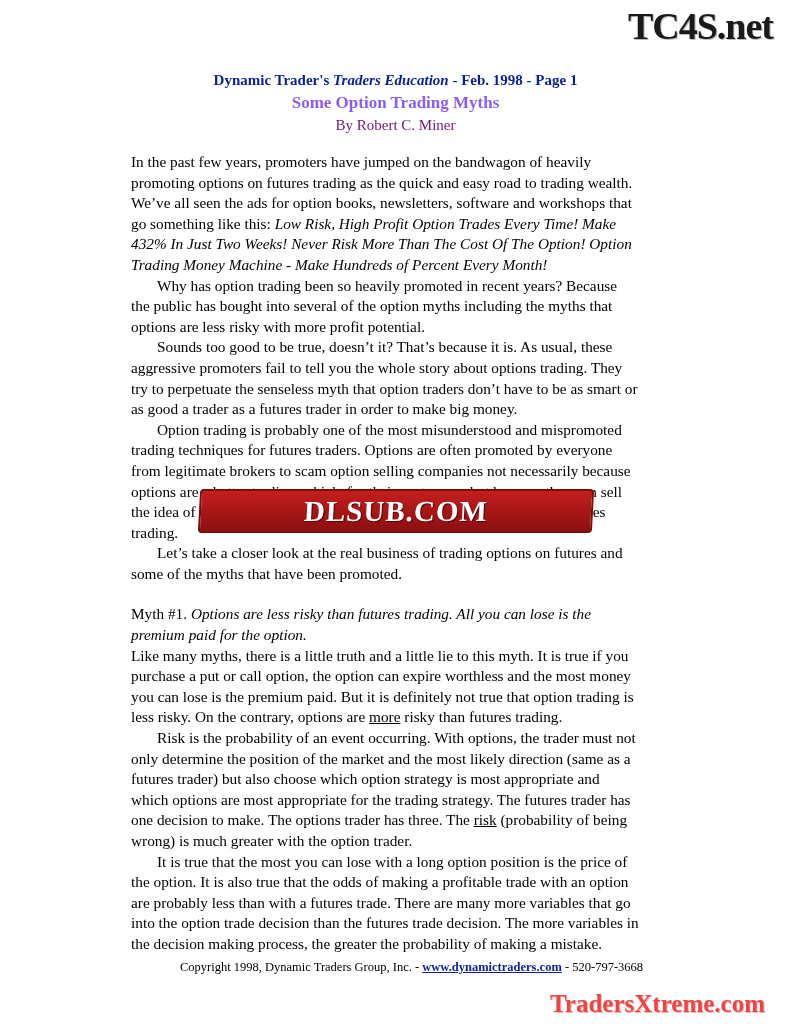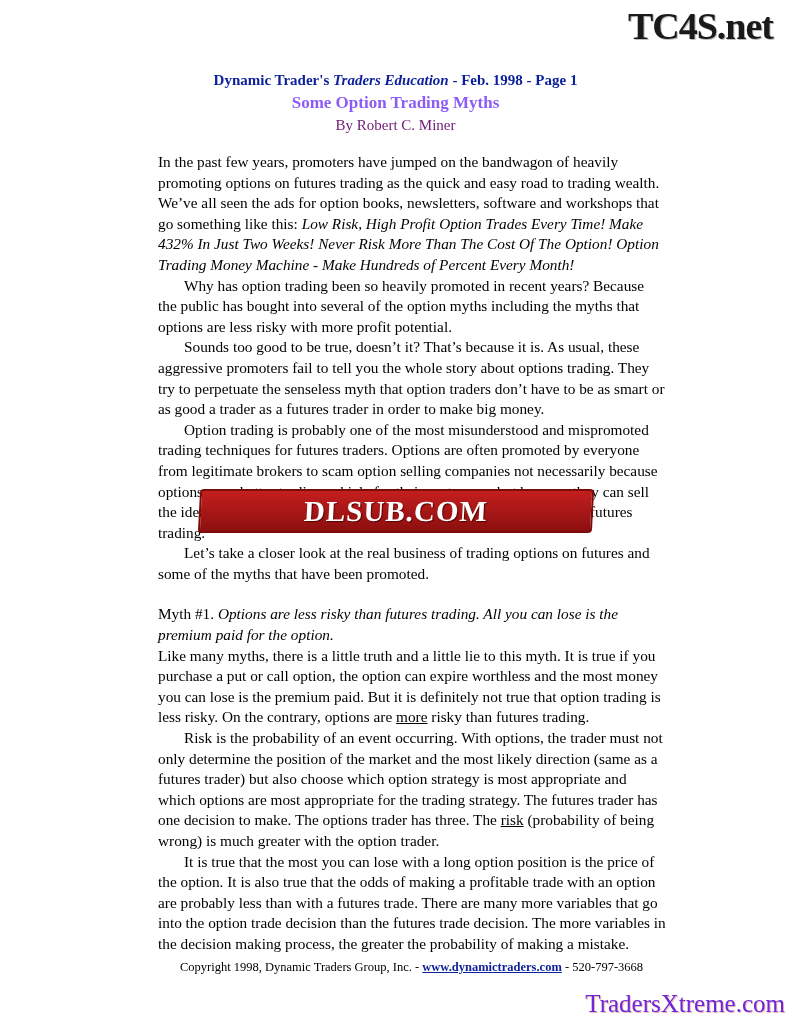--- a/index.html
+++ b/index.html
@@ -61,25 +61,25 @@
     font-family: "Liberation Serif", serif;
     font-weight: bold;
     font-size: 29px;
     color: #ffffff;
     letter-spacing: 1px;
     text-shadow: 1px 1px 1px #500;
   }
   .wm-bottom {
     position: absolute;
     bottom: 6px;
-    right: 6px;
-    font-family: "Liberation Serif", serif;
-    font-weight: normal;
+    right: 26px;
+    font-family: "Liberation Serif", serif;
+    font-weight: bold;
     font-size: 25px;
-    color: #6d28d9;
+    color: #ef4444;
     text-shadow: 1px 1px 0 #f0b8b8;
   }
 
   
   .doc-header {
     position: absolute;
     top: 47px;
     left: 0;
     width: 791px;
     text-align: center;
@@ -108,21 +108,21 @@
     width: 791px;
     text-align: center;
     font-size: 15px;
     color: #701a75;
   }
 
   
   .body-col {
     position: absolute;
     top: 152px;
-    left: 158px;
+    left: 131px;
     width: 508px;
     font-size: 15.3px;
     line-height: 20.6px;
     text-align: left;
   }
   .body-col p {
     margin: 0 0 0 0;
   }
   .p-indent { text-indent: 26px; }
   .gap { height: 20px; }

